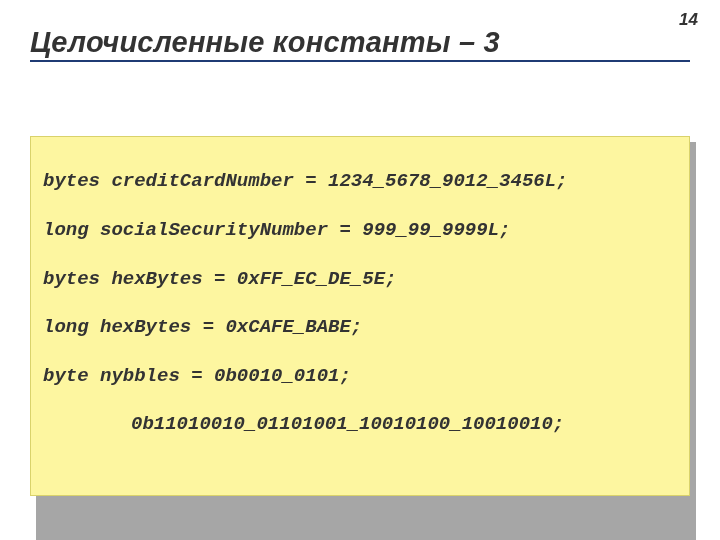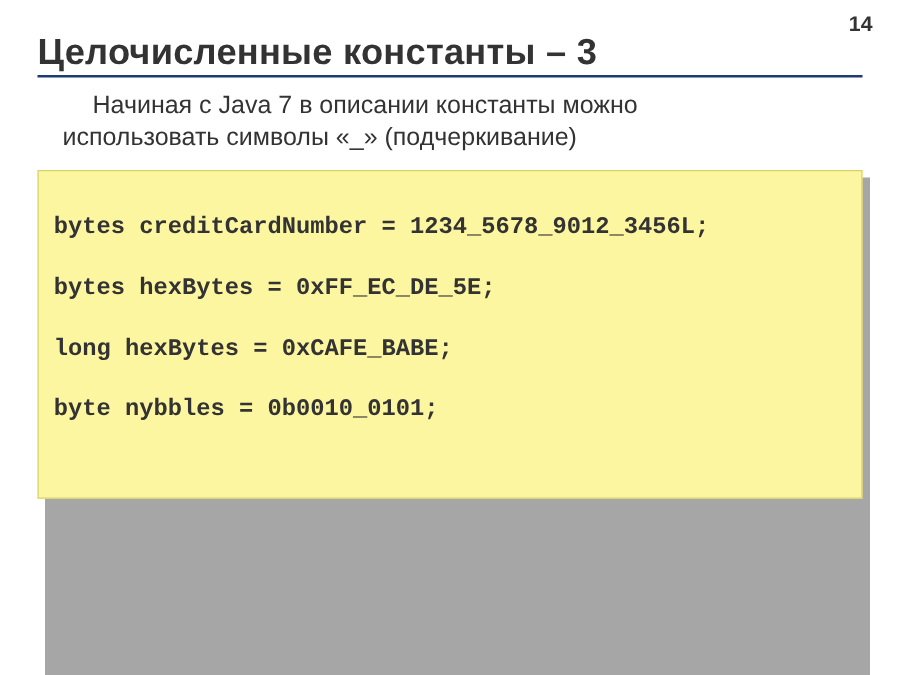--- a/index.html
+++ b/index.html
@@ -9,20 +9,21 @@
     height: 540px;
     background: #ffffff;
     font-family: Arial, Helvetica, sans-serif;
     color: #333;
   }
   .slide {
     position: relative;
     width: 720px;
     height: 540px;
     box-sizing: border-box;
+    font-style: italic;
   }
   .page-number {
     position: absolute;
     top: 10px;
     right: 22px;
     font-size: 17px;
     font-weight: bold;
     color: #333;
   }
   .title {
@@ -96,28 +97,26 @@
 <body>
 
 <div class="slide">
 
   <div class="page-number">14</div>
 
   <div class="title">Целочисленные константы – 3</div>
 
   <div class="rule"></div>
 
-  <div class="body-text">
-    <span class="line1">Начиная с Java 7 в описании константы можно</span>
-    <span class="line2">использовать символы «_» (подчеркивание)</span>
-  </div>
 
   <div class="code-wrap">
     <div class="code-shadow" style="height: 458px;"></div>
     <div class="code-box">
 <span class="code-line">bytes creditCardNumber = 1234_5678_9012_3456L;</span>
+<span class="code-line">long socialSecurityNumber = 999_99_9999L;</span>
 <span class="code-line">bytes hexBytes = 0xFF_EC_DE_5E;</span>
 <span class="code-line">long hexBytes = 0xCAFE_BABE;</span>
 <span class="code-line">byte nybbles = 0b0010_0101;</span>
+<span class="code-line code-indent">0b11010010_01101001_10010100_10010010;</span>
     </div>
   </div>
 
 </div>
 
 </body></html>

